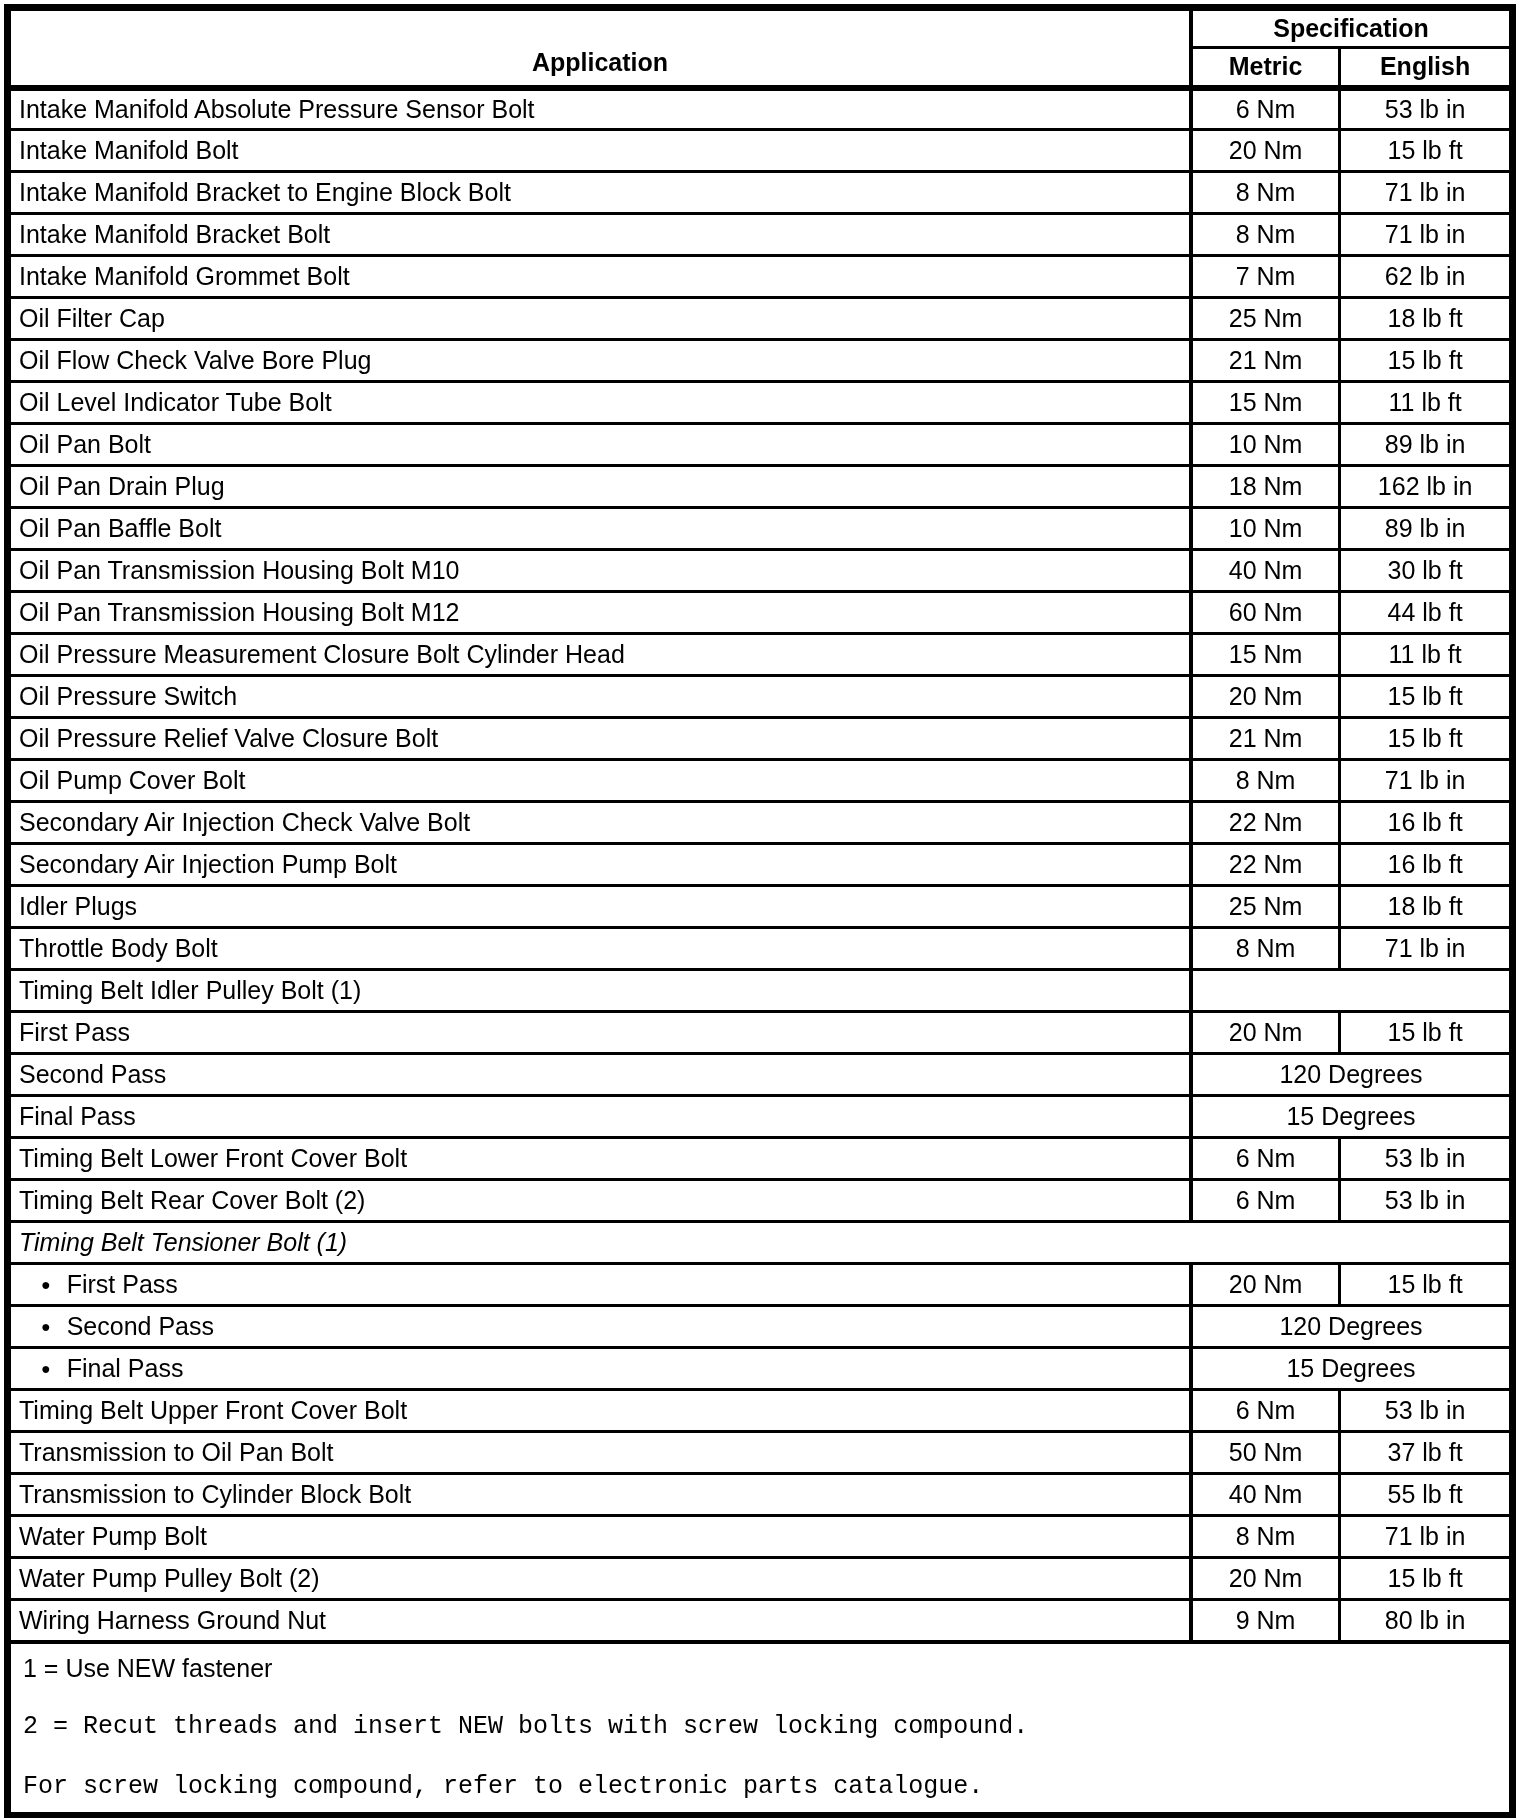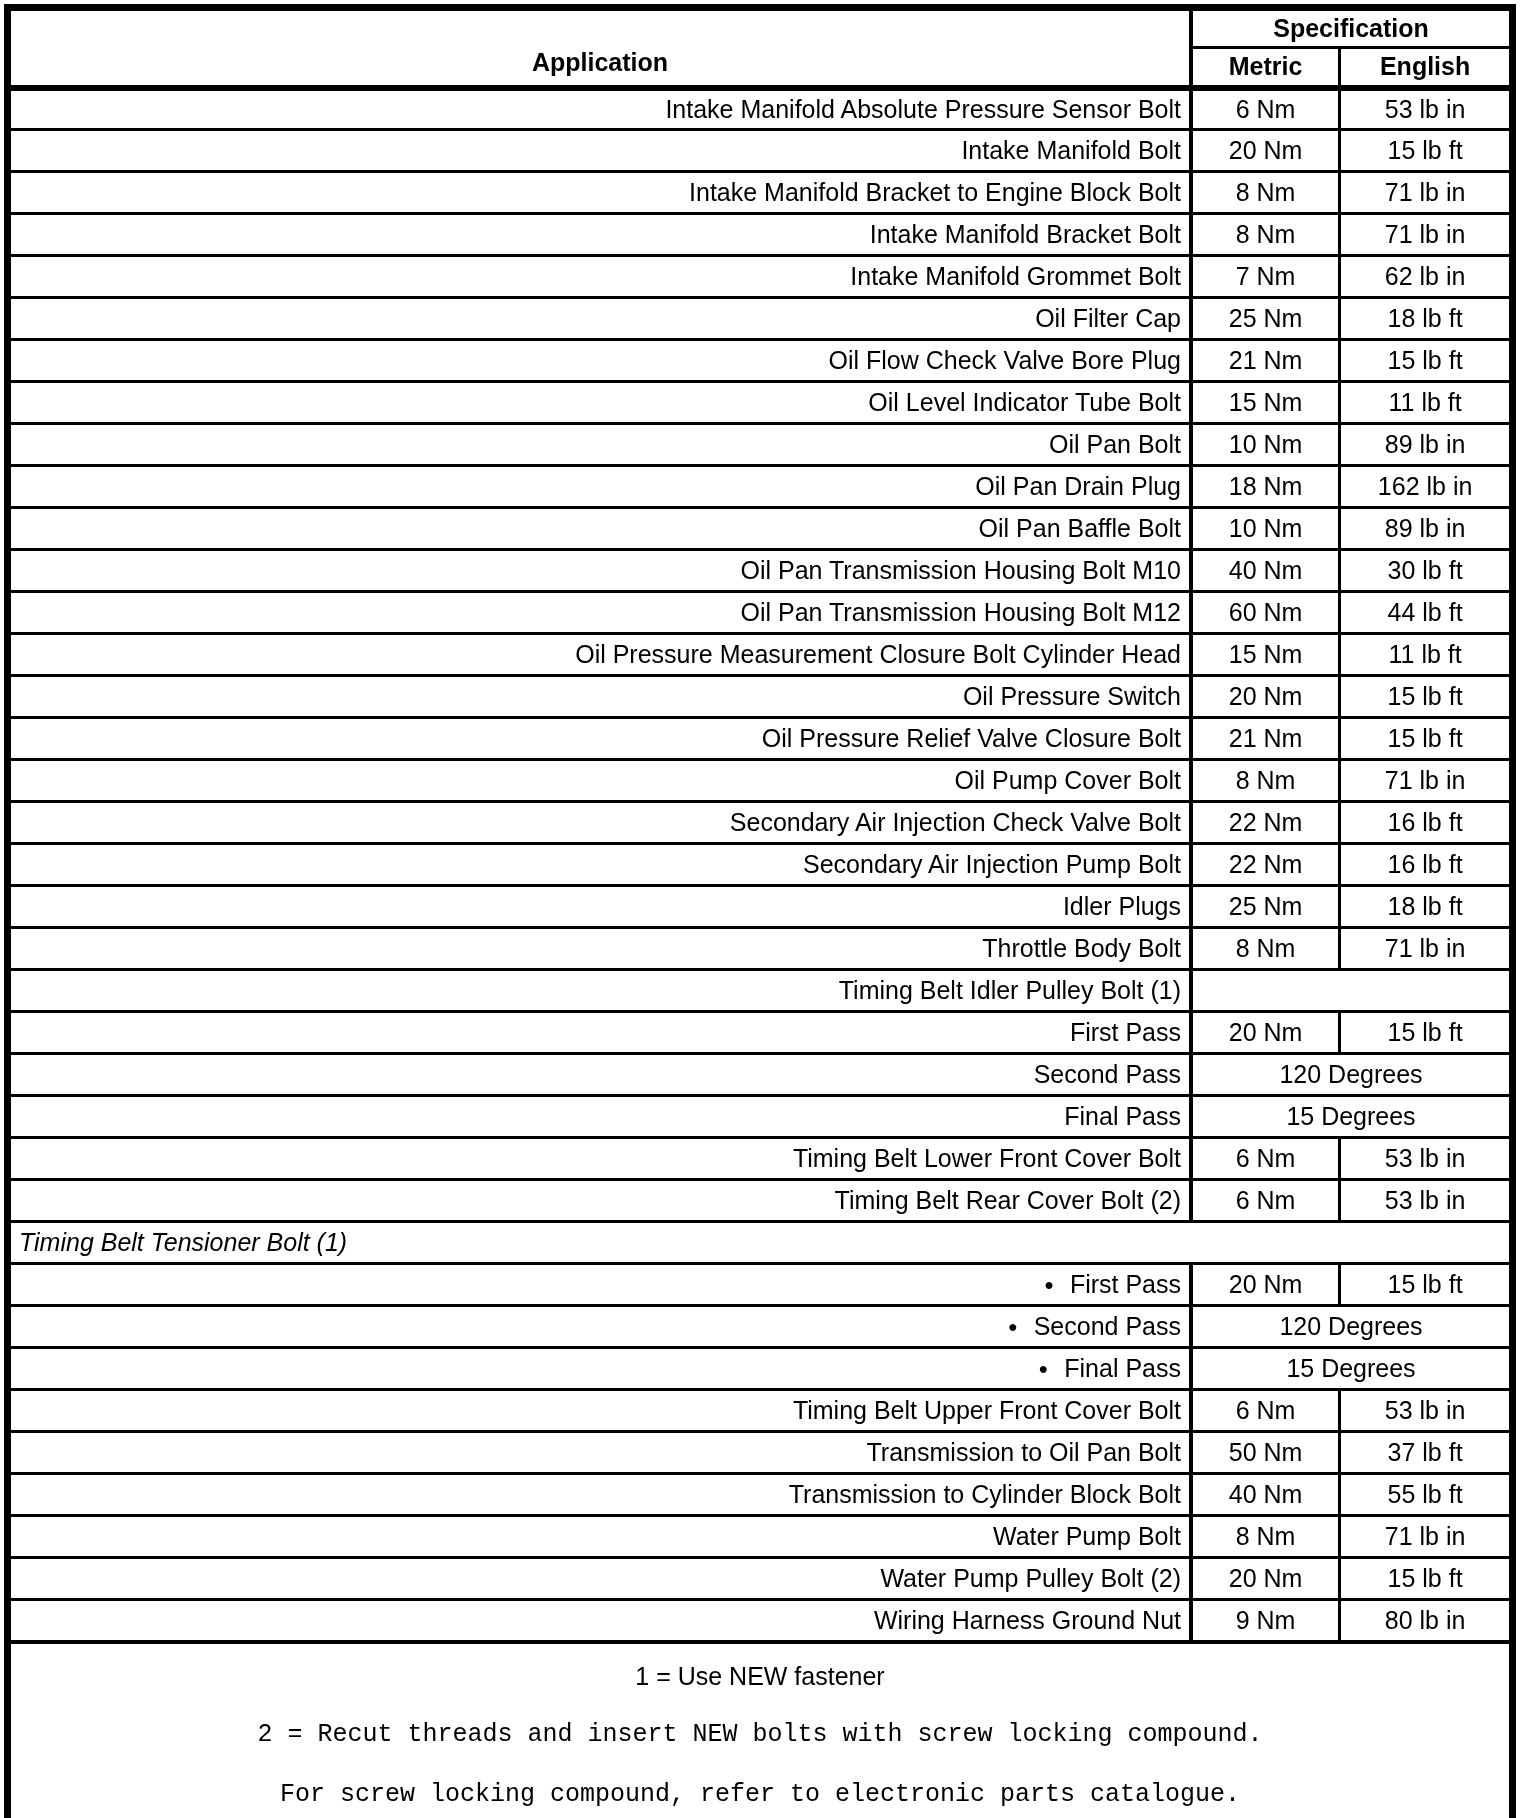--- a/index.html
+++ b/index.html
@@ -50,21 +50,21 @@
     vertical-align: bottom;
     padding-bottom: 8px;
     border-right-width: 4px;
     border-bottom-width: 6px;
   }
   th.spec-h { border-bottom-width: 3px; }
   th.metric-h, th.english-h { border-bottom-width: 6px; }
 
   tbody tr { height: 42px; }
   td.app {
-    text-align: right;
+    text-align: left;
     padding: 0 8px;
     border-right-width: 4px;
     vertical-align: middle;
   }
   td.app-full {
     text-align: left;
     padding: 0 8px;
     vertical-align: middle;
     font-style: italic;
   }
@@ -81,23 +81,22 @@
     margin-right: 16px;
   }
   tfoot td.notes {
     height: 150px;
     border-top-width: 4px;
     text-align: left;
     vertical-align: middle;
     padding: 6px 8px;
   }
   tfoot td.notes p {
-    margin: 12px;
+    margin: 4px;
     font-size: 25px;
-    text-align: center;
   }
   tfoot td.notes p + p { margin-top: 31px; font-family: Liberation Mono, monospace; }
 </style>
 </head>
 <body>
 
 <div class="sheet">
   <table class="spec-table">
     <colgroup>
       <col class="c-app">

